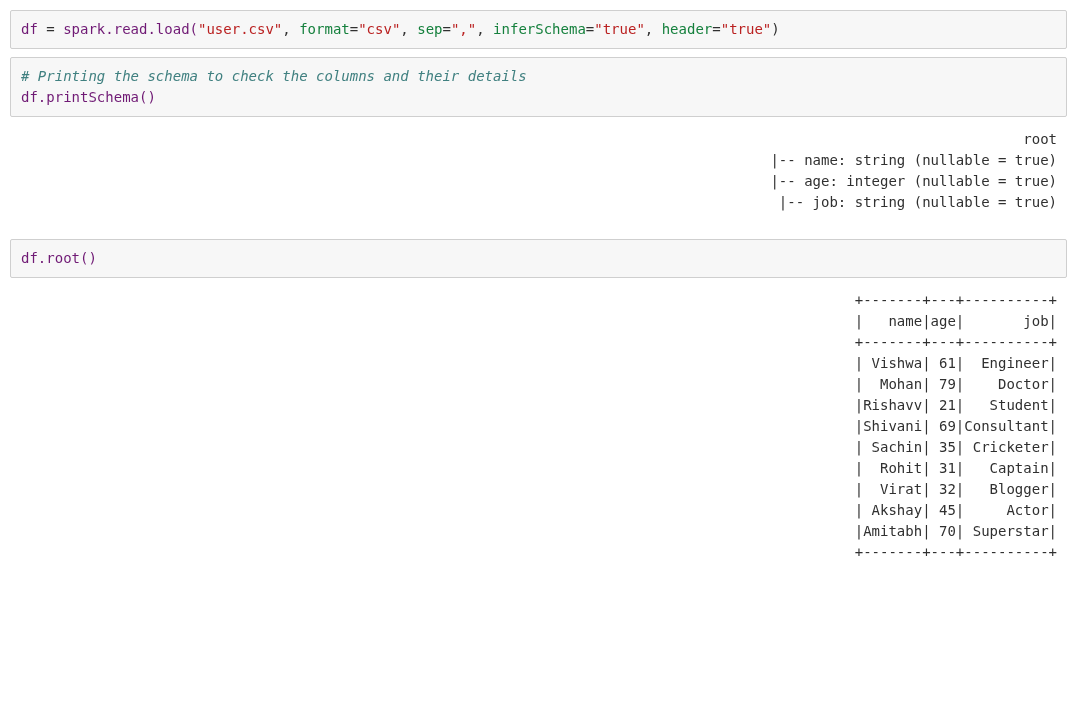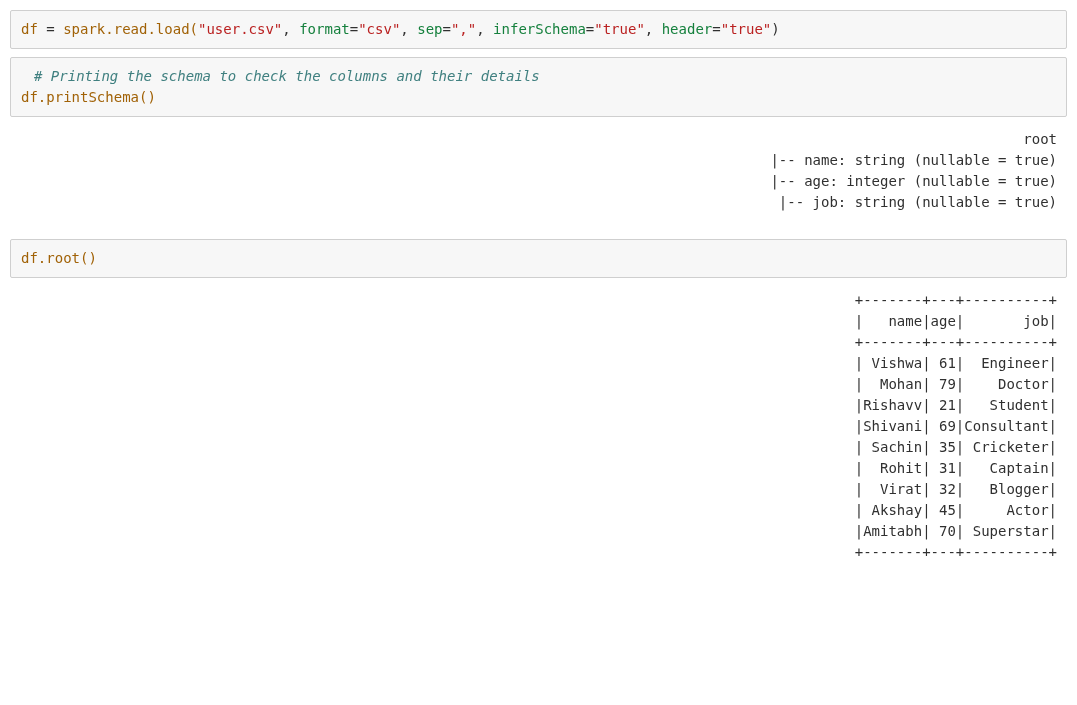--- a/index.html
+++ b/index.html
@@ -22,24 +22,24 @@
   }
   .output-block {
     background: #ffffff;
     padding: 4px 10px 14px 10px;
     white-space: pre;
     color: #303030;
     margin-bottom: 12px;
     text-align: right;
   }
   .tok-op { color: #303030; }
-  .tok-id { color: #a16207; }
+  .tok-id { color: #701a75; }
   .tok-str { color: #ba2121; }
   .tok-kw { color: #15803d; }
-  .tok-cmt { color: #408080; font-style: italic; margin-left: 13px; }
+  .tok-cmt { color: #408080; font-style: italic; }
 </style>
 </head>
 <body>
 
 <div class="code-cell"><span class="tok-id">df</span><span class="tok-op"> = </span><span class="tok-id">spark.read.load(</span><span class="tok-str">"user.csv"</span><span class="tok-op">, </span><span class="tok-kw">format</span><span class="tok-op">=</span><span class="tok-str">"csv"</span><span class="tok-op">, </span><span class="tok-kw">sep</span><span class="tok-op">=</span><span class="tok-str">","</span><span class="tok-op">, </span><span class="tok-kw">inferSchema</span><span class="tok-op">=</span><span class="tok-str">"true"</span><span class="tok-op">, </span><span class="tok-kw">header</span><span class="tok-op">=</span><span class="tok-str">"true"</span><span class="tok-op">)</span></div>
 
 <div class="code-cell"><span class="tok-cmt"># Printing the schema to check the columns and their details</span>
 <span class="tok-id">df.printSchema()</span></div>
 
 <div class="output-block">root

